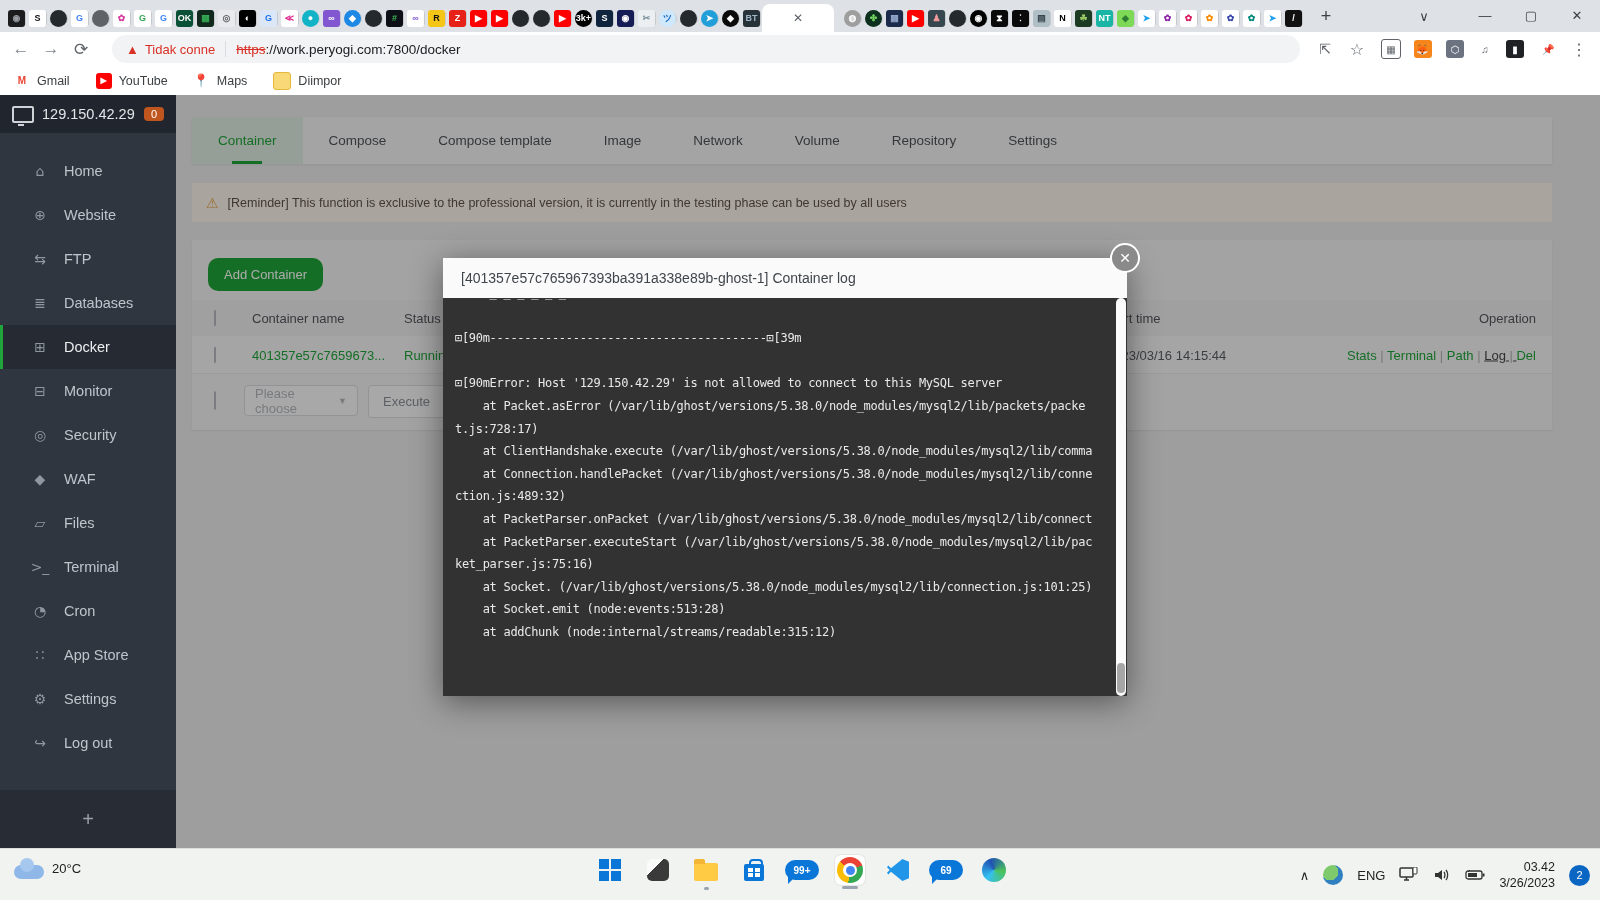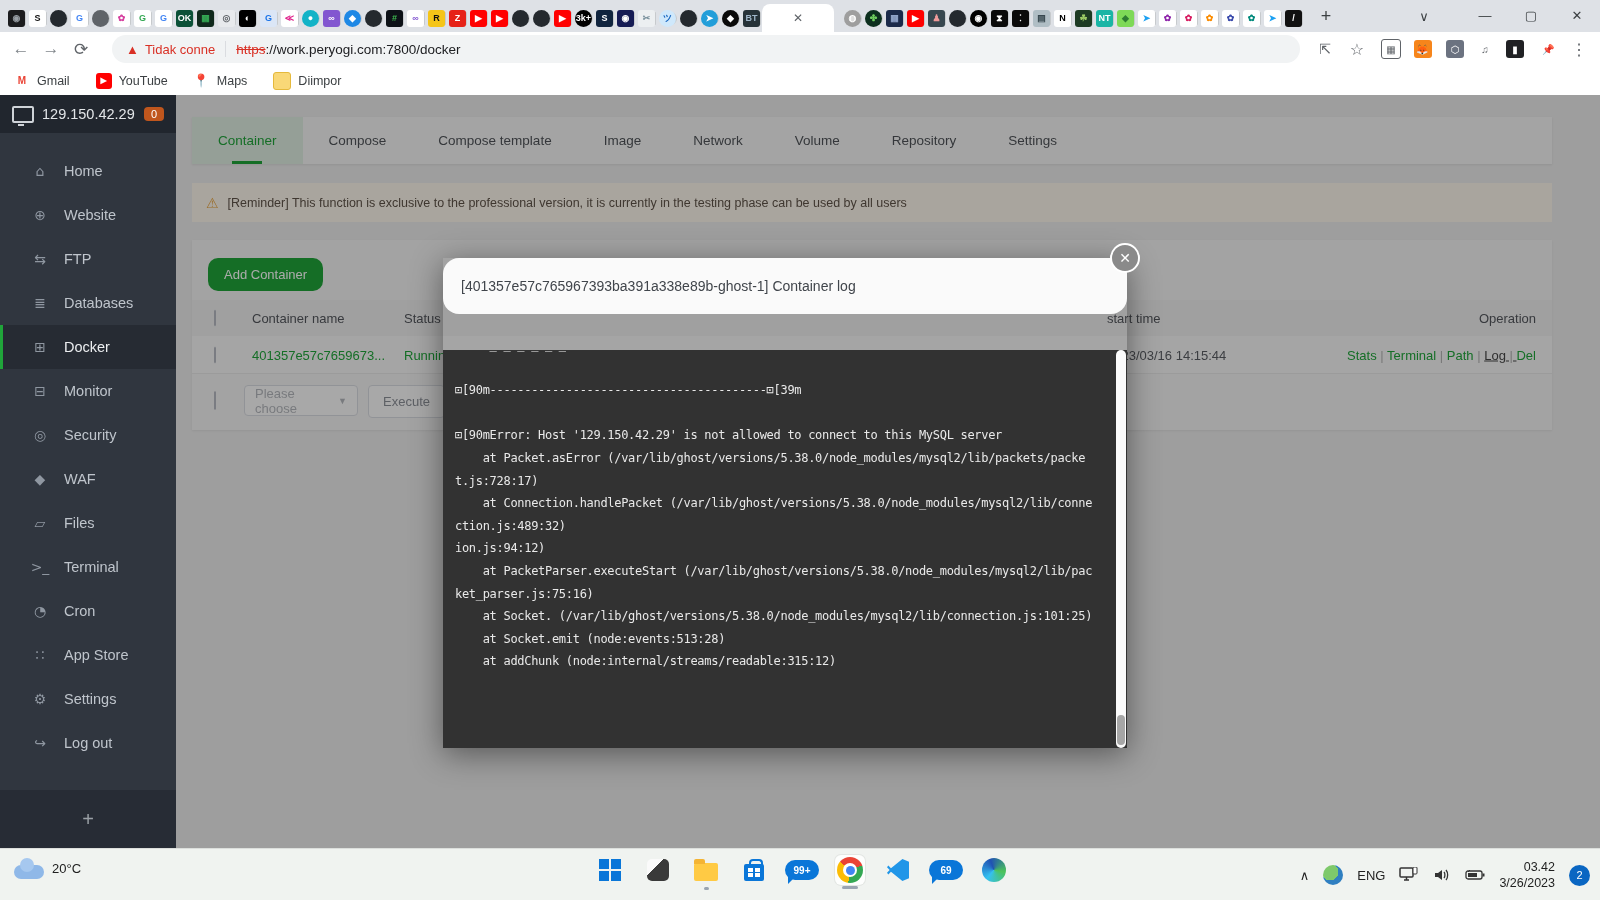--- a/index.html
+++ b/index.html
@@ -80,22 +80,22 @@
   .caret{font-size:9px;color:#b4b7bc;}
   .btn-plain{position:absolute;left:176px;top:3px;height:31px;background:#fbfbfb;border:1px solid #d9dce1;border-radius:4px;display:flex;align-items:center;padding:0 14px;font-size:13px;color:#8b8f97;}
   .pfooter{position:absolute;left:0;top:718px;width:1424px;display:flex;justify-content:center;gap:40px;font-size:12.5px;color:#7c7f84;}
   .pfooter .grn{color:#20a53a;}
 
   
   .dim{position:absolute;left:176px;top:0;width:1424px;height:753px;background:rgba(0,0,0,.33);z-index:3;}
 
   
   .modal{position:absolute;left:443px;top:258px;width:684px;z-index:5;box-shadow:0 6px 30px rgba(0,0,0,.45);}
-  .modal-head{height:56px;background:#fafafa;display:flex;align-items:center;padding-left:18px;font-size:14px;color:#40454b;border-radius:16px;}
-  .modal-log{position:relative;height:398px;background:#323232;overflow:hidden;padding:0 16px 0 12px;box-sizing:border-box;margin-top:36px;}
+  .modal-head{height:40px;background:#fafafa;display:flex;align-items:center;padding-left:18px;font-size:14px;color:#40454b;}
+  .modal-log{position:relative;height:398px;background:#323232;overflow:hidden;padding:0 16px 0 12px;box-sizing:border-box;}
   .log-line{font-family:"DejaVu Sans Mono","DejaVu Sans",monospace;font-size:12px;line-height:22.6px;height:22.6px;color:#e9e9e9;white-space:pre;letter-spacing:-0.3px;}
   .log-line.clipped{margin-top:-16px;}
   .log-scroll{position:absolute;top:0;right:1px;width:10px;height:398px;background:#fbfbfb;border-radius:5px;}
   .log-thumb{position:absolute;left:1px;bottom:3px;width:8px;height:30px;background:#a6a6a6;border-radius:4px;}
   .modal-close{position:absolute;left:1110px;top:243px;width:30px;height:30px;border-radius:50%;background:#8a8a8a;border:2px solid #fff;box-sizing:border-box;z-index:6;display:flex;align-items:center;justify-content:center;color:#fff;font-size:14px;}
 
   
   .taskbar{position:absolute;left:0;top:848px;width:1600px;height:52px;background:#f0f3f0;border-top:1px solid #dcdfdc;}
   .weather{position:absolute;left:14px;top:8px;display:flex;align-items:center;gap:8px;font-size:13px;color:#202020;}
   .cloud{width:30px;height:14px;background:#8fb8e8;border-radius:8px;position:relative;margin-top:8px;}
@@ -382,23 +382,24 @@
   <div class="modal">
     <div class="modal-head">[401357e57c765967393ba391a338e89b-ghost-1] Container log</div>
     <div class="modal-log" id="logbox">
       <div class="log-line clipped">⊡[90m_ _ _ _ _ _⊡[39m</div>
         <div class="log-line"></div>
         <div class="log-line">⊡[90m----------------------------------------⊡[39m</div>
         <div class="log-line"></div>
         <div class="log-line">⊡[90mError: Host '129.150.42.29' is not allowed to connect to this MySQL server</div>
         <div class="log-line">    at Packet.asError (/var/lib/ghost/versions/5.38.0/node_modules/mysql2/lib/packets/packe</div>
         <div class="log-line">t.js:728:17)</div>
+        <div class="log-line">    at ClientHandshake.execute (/var/lib/ghost/versions/5.38.0/node_modules/mysql2/lib/comma</div>
         <div class="log-line">    at Connection.handlePacket (/var/lib/ghost/versions/5.38.0/node_modules/mysql2/lib/conne</div>
         <div class="log-line">ction.js:489:32)</div>
-        <div class="log-line">ion.js:94:12)</div>
+        <div class="log-line">    at PacketParser.onPacket (/var/lib/ghost/versions/5.38.0/node_modules/mysql2/lib/connect</div>
         <div class="log-line">    at PacketParser.executeStart (/var/lib/ghost/versions/5.38.0/node_modules/mysql2/lib/pac</div>
         <div class="log-line">ket_parser.js:75:16)</div>
         <div class="log-line">    at Socket. (/var/lib/ghost/versions/5.38.0/node_modules/mysql2/lib/connection.js:101:25)</div>
         <div class="log-line">    at Socket.emit (node:events:513:28)</div>
         <div class="log-line">    at addChunk (node:internal/streams/readable:315:12)</div>
         <div class="log-scroll">
         <div class="log-thumb"></div>
       </div>
     </div>
   </div>

